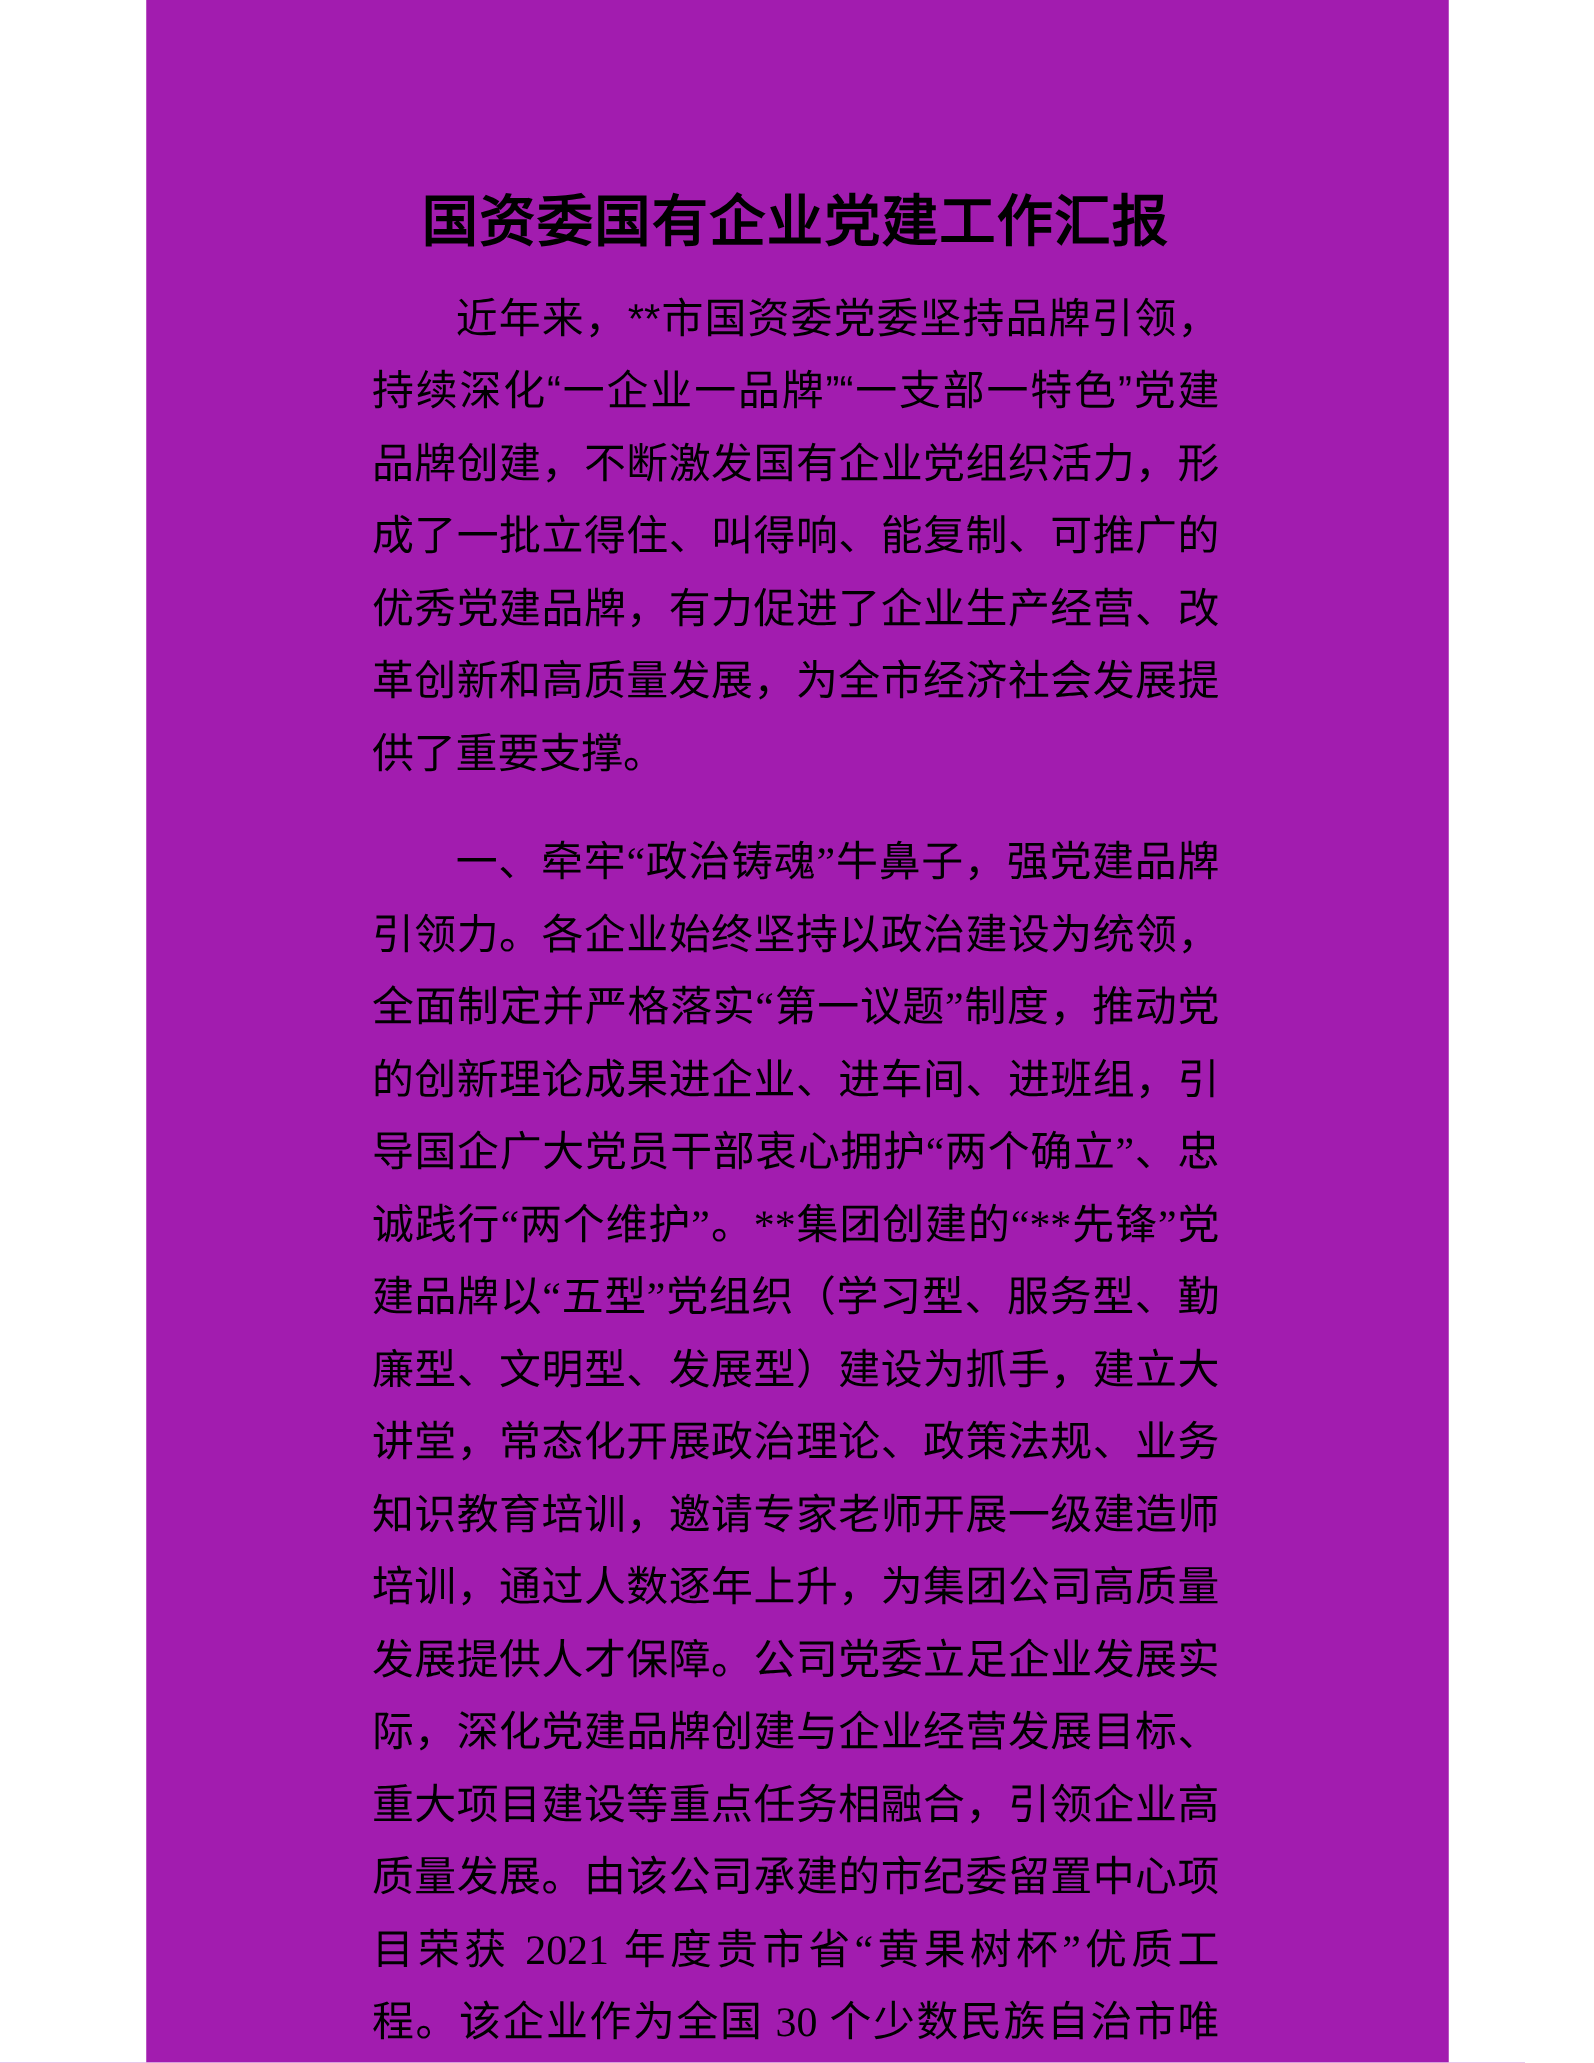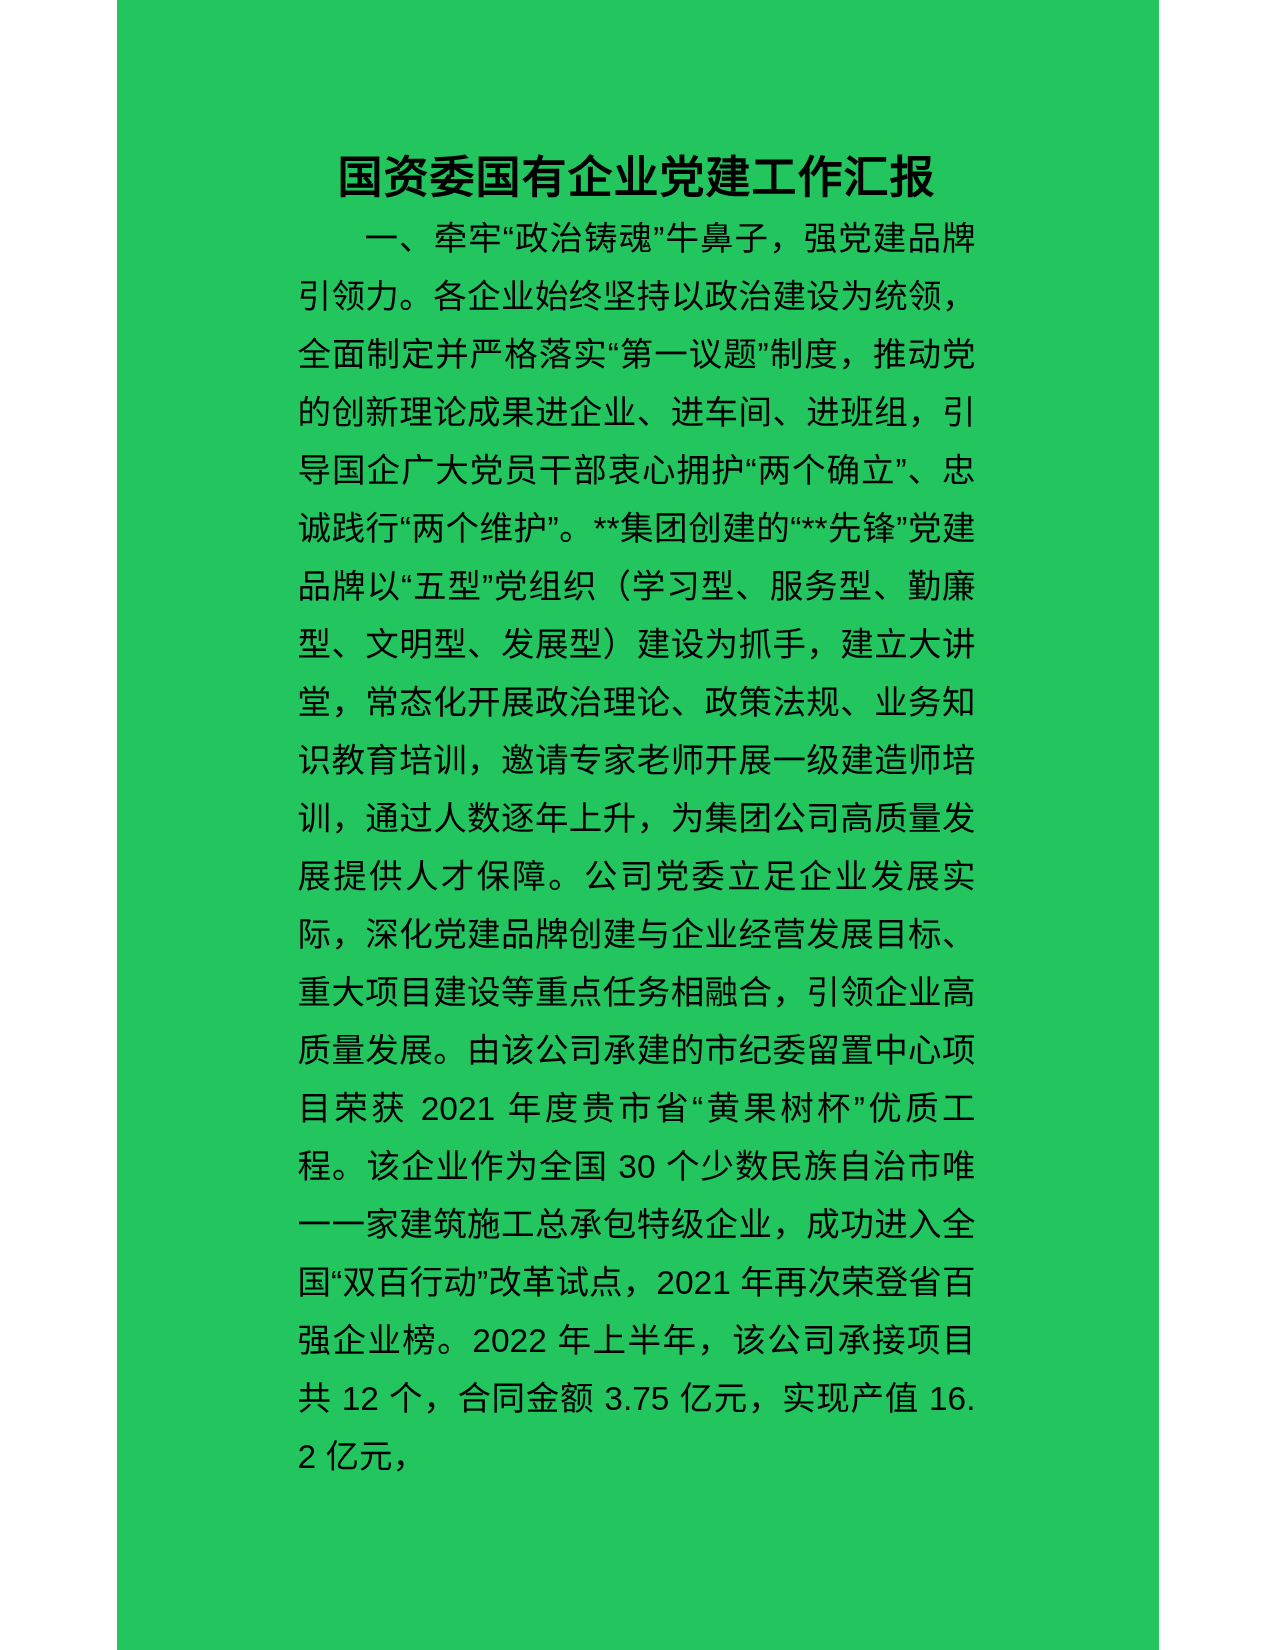--- a/index.html
+++ b/index.html
@@ -6,21 +6,21 @@
   html, body {
     margin: 0;
     padding: 0;
     background: #ffffff;
   }
   .page {
     position: relative;
     width: 1042px;
     height: 1650px;
     margin: 0 auto;
-    background: #22c55e;
+    background: #a21caf;
     color: #000000;
     font-family: "Liberation Sans", "DejaVu Sans", sans-serif;
     overflow: hidden;
     box-sizing: border-box;
   }
   .content {
     box-sizing: border-box;
     padding: 146px 183px 0 181px; 
   }
   .doc-title {
@@ -49,15 +49,16 @@
     margin-top: 29px;
     font-family: Liberation Serif, serif;
   }
 </style>
 </head>
 <body>
 
 <div class="page">
   <div class="content">
     <h1 class="doc-title">国资委国有企业党建工作汇报</h1>
+    <p class="para para-first">近年来，**市国资委党委坚持品牌引领，持续深化“一企业一品牌”“一支部一特色”党建品牌创建，不断激发国有企业党组织活力，形成了一批立得住、叫得响、能复制、可推广的优秀党建品牌，有力促进了企业生产经营、改革创新和高质量发展，为全市经济社会发展提供了重要支撑。</p>
     <p class="para">一、牵牢“政治铸魂”牛鼻子，强党建品牌引领力。各企业始终坚持以政治建设为统领，全面制定并严格落实“第一议题”制度，推动党的创新理论成果进企业、进车间、进班组，引导国企广大党员干部衷心拥护“两个确立”、忠诚践行“两个维护”。**集团创建的“**先锋”党建品牌以“五型”党组织（学习型、服务型、勤廉型、文明型、发展型）建设为抓手，建立大讲堂，常态化开展政治理论、政策法规、业务知识教育培训，邀请专家老师开展一级建造师培训，通过人数逐年上升，为集团公司高质量发展提供人才保障。公司党委立足企业发展实际，深化党建品牌创建与企业经营发展目标、重大项目建设等重点任务相融合，引领企业高质量发展。由该公司承建的市纪委留置中心项目荣获 2021 年度贵市省“黄果树杯”优质工程。该企业作为全国 30 个少数民族自治市唯一一家建筑施工总承包特级企业，成功进入全国“双百行动”改革试点，2021 年再次荣登省百强企业榜。2022 年上半年，该公司承接项目共 12 个，合同金额 3.75 亿元，实现产值 16.2 亿元，</p>
   </div>
 </div>
 
 </body></html>

